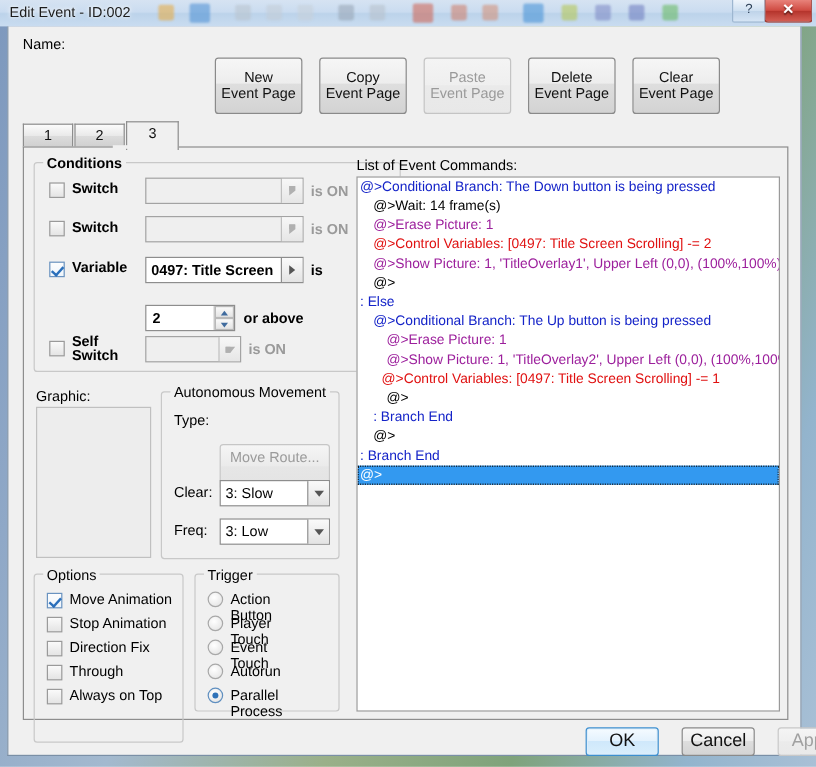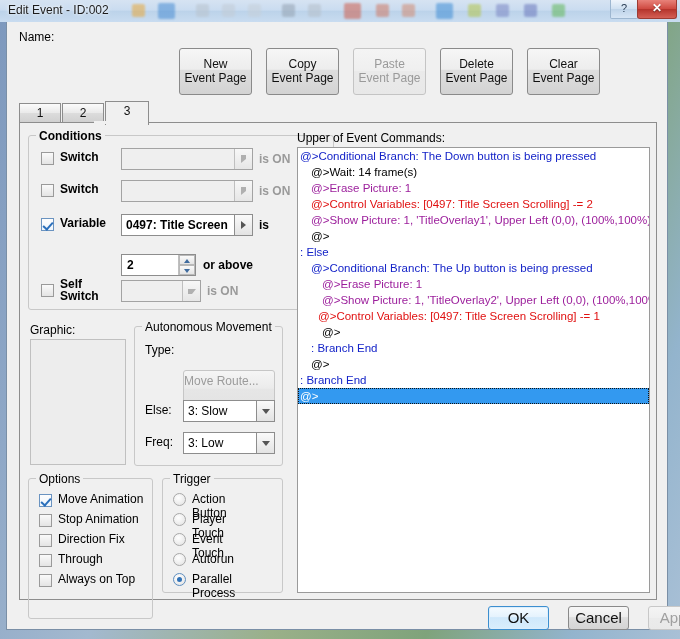--- a/index.html
+++ b/index.html
@@ -200,21 +200,21 @@
     border-radius:50%; background:#2f72b8;
   }
   .rad-label { position: absolute; left: 19px; top: 0; font-size: 12px; color: #000; }
 
   
   .am-label { position: absolute; font-size: 12px; color: #000; }
   #btn-moveroute {
     position: absolute; left: 48px; top: 43px; width: 92px; height: 38px;
     border: 1px solid #c6c6c6; border-radius: 3px;
     background: linear-gradient(to bottom,#f5f5f5,#ebebeb 48%,#e6e6e6 50%,#e3e3e3);
-    font-size: 12px; color: #9b9b9b; line-height: 20px;
+    font-size: 12px; color: #9b9b9b; text-align: center; line-height: 20px;
   }
 
   
   #cmds-label { position: absolute; left: 277px; top: 8px; font-size: 12px; color: #000; }
   #cmds-box {
     position: absolute; left: 277px; top: 24px; width: 353px; height: 446px;
     background: #fff; border: 1px solid #9a9a9a; overflow: hidden;
   }
   .cline {
     position: relative; height: 16px; line-height: 16px;
@@ -369,21 +369,21 @@
     <div id="grp-graphic-label" class="lbl">Graphic:</div>
     <div id="graphic-box"></div>
 
     <div class="group" id="grp-autonomous">
       <div class="gtitle">Autonomous Movement</div>
 
       <div class="am-label" style="left:10px; top:16px;">Type:</div>
 
       <div id="btn-moveroute">Move Route...</div>
 
-      <div class="am-label" style="left:10px; top:76px;">Else:</div>
+      <div class="am-label" style="left:10px; top:76px;">Clear:</div>
       <div class="combo enabled" style="left:48px; top:73px; width:92px;">
         <div class="ctext">3: Slow</div>
         <div class="cbtn">
           <span class="arrow-d"></span>
         </div>
       </div>
 
       <div class="am-label" style="left:10px; top:108px;">Freq:</div>
       <div class="combo enabled" style="left:48px; top:105px; width:92px;">
         <div class="ctext">3: Low</div>
@@ -434,21 +434,21 @@
       <div class="rad-row" style="left:10px; top:73px;">
         <div class="radio"></div>
         <div class="rad-label">Autorun</div>
       </div>
       <div class="rad-row" style="left:10px; top:93px;">
         <div class="radio sel"></div>
         <div class="rad-label">Parallel Process</div>
       </div>
     </div>
 
-    <div id="cmds-label">Upper of Event Commands:</div>
+    <div id="cmds-label">List of Event Commands:</div>
     <div id="cmds-box">
         <div class="cline c-blue" style="padding-left: 2px;">@&gt;Conditional Branch: The Down button is being pressed</div>
         <div class="cline c-black" style="padding-left: 13px;">@&gt;Wait: 14 frame(s)</div>
         <div class="cline c-purple" style="padding-left: 13px;">@&gt;Erase Picture: 1</div>
         <div class="cline c-red" style="padding-left: 13px;">@&gt;Control Variables: [0497: Title Screen Scrolling] -= 2</div>
         <div class="cline c-purple" style="padding-left: 13px;">@&gt;Show Picture: 1, 'TitleOverlay1', Upper Left (0,0), (100%,100%), 255, N</div>
         <div class="cline c-black" style="padding-left: 13px;">@&gt;</div>
         <div class="cline c-blue" style="padding-left: 2px;">:  Else</div>
         <div class="cline c-blue" style="padding-left: 13px;">@&gt;Conditional Branch: The Up button is being pressed</div>
         <div class="cline c-purple" style="padding-left: 24px;">@&gt;Erase Picture: 1</div>

